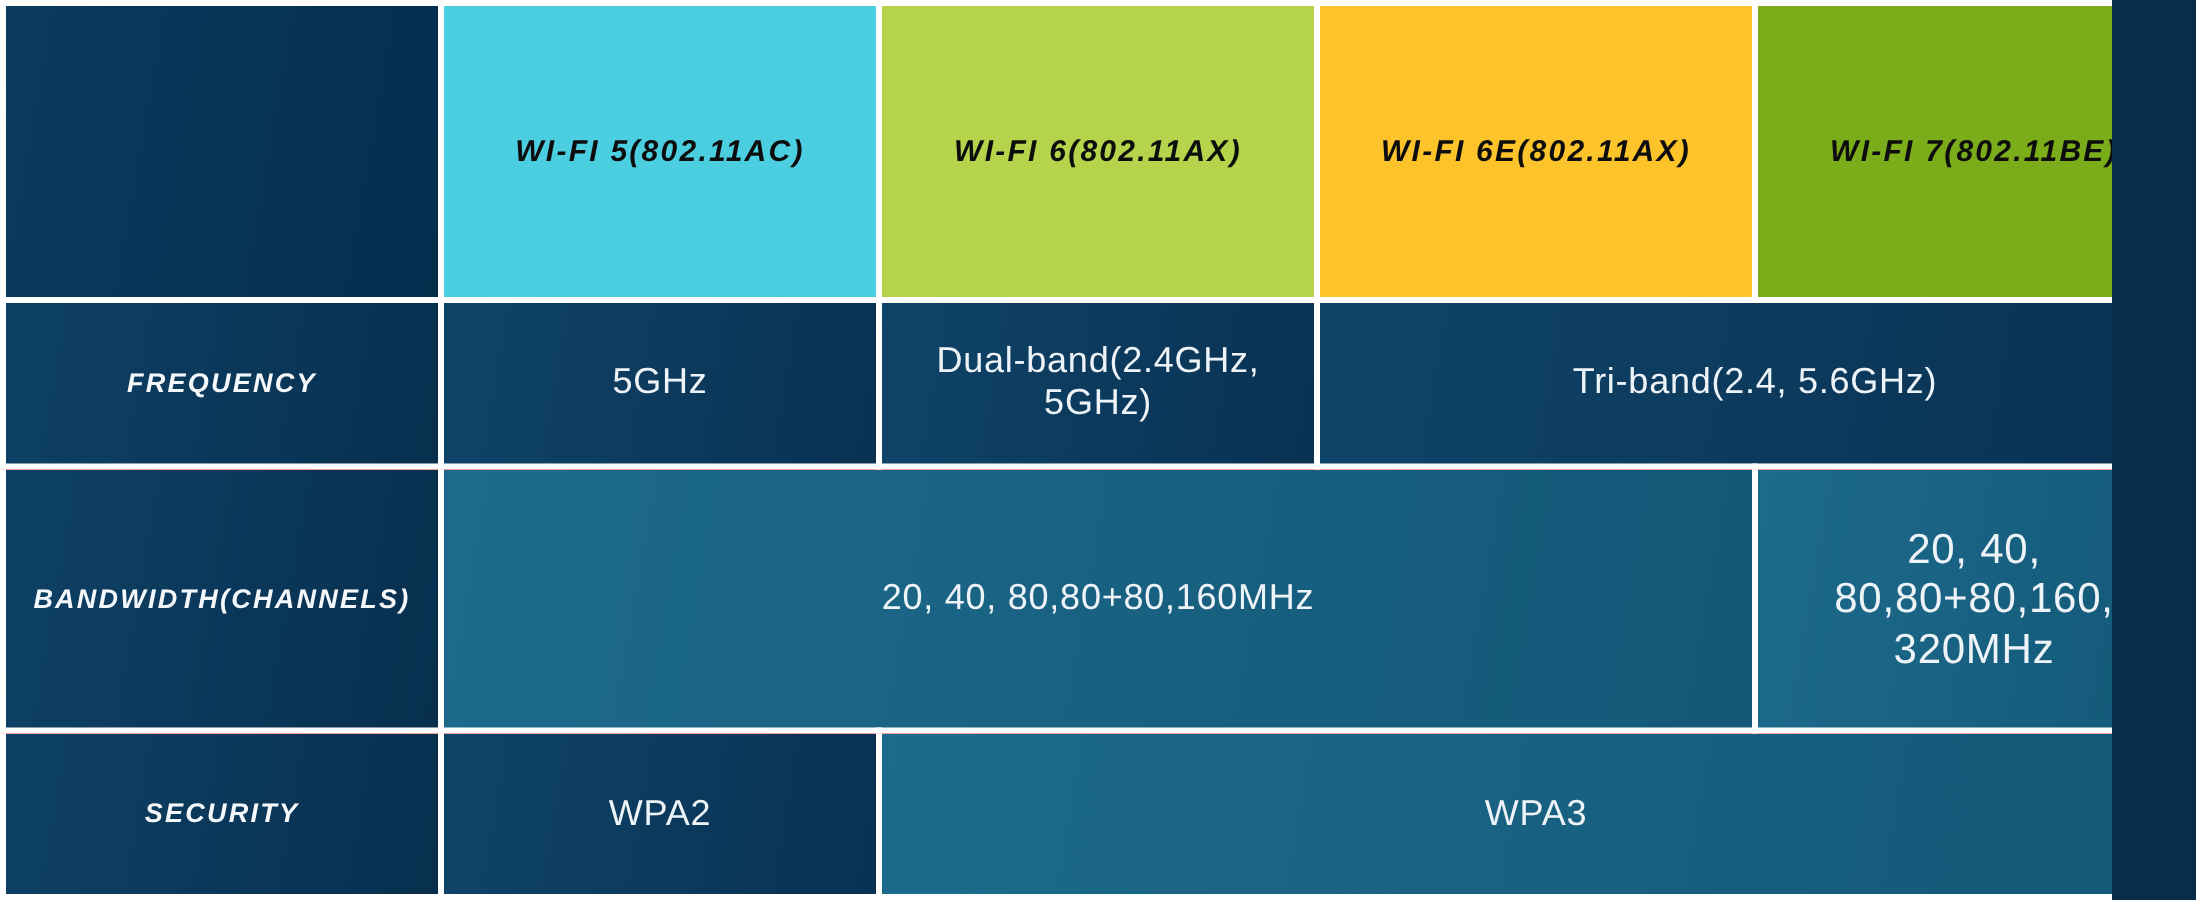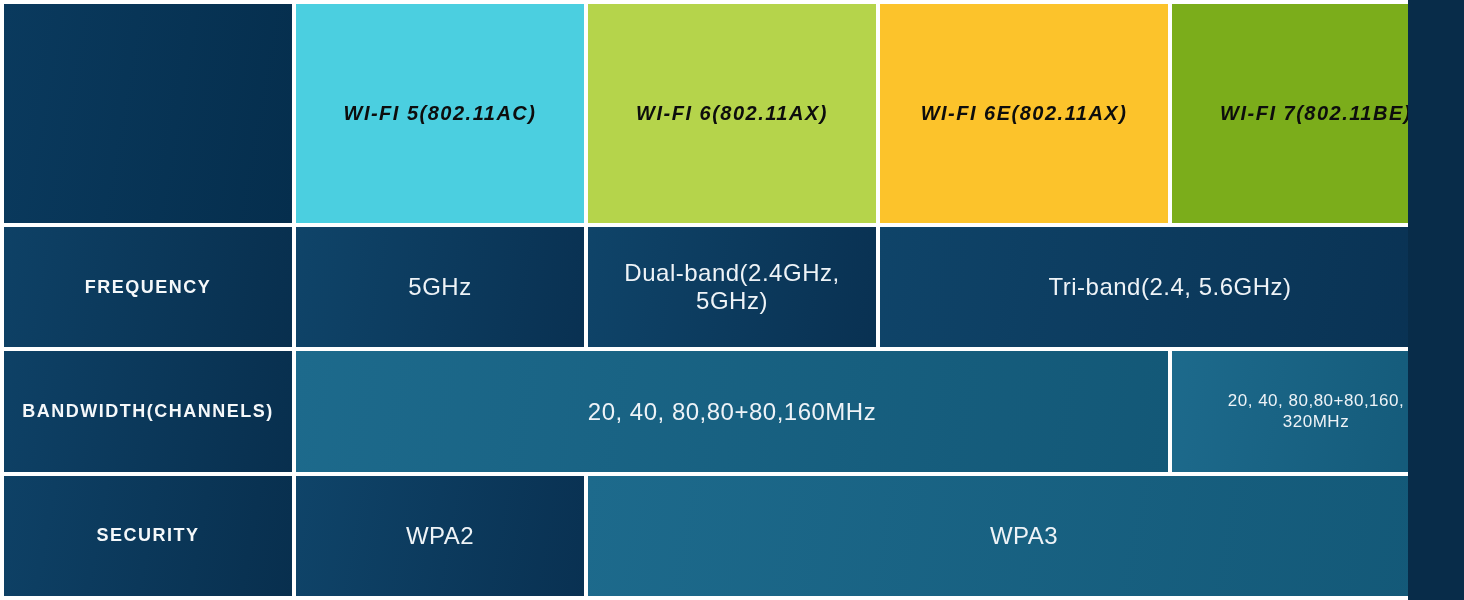--- a/index.html
+++ b/index.html
@@ -49,34 +49,35 @@
   th.hdr-wifi6  { background: #b5d44b; }
   th.hdr-wifi6e { background: #fcc32b; }
   th.hdr-wifi7  { background: #7bad1b; border-right: 2px solid #7bad1b; }
   
   tr.data-row { height: 68px; }
   td.rowhead {
     background: linear-gradient(100deg, #0e4166 0%, #082f4e 100%);
     color: #f5f8fa;
     font-size: 18px;
     font-weight: bold;
+    font-style: italic;
     letter-spacing: 1.5px;
     border-left: 2px solid #cfd8dd;
   }
   td.cell {
     color: #eef3f7;
     font-size: 24px;
     letter-spacing: 0.5px;
     white-space: pre-line;
     background: linear-gradient(100deg, #0f4469 0%, #093152 100%);
   }
   td.cell.hl {
     background: linear-gradient(100deg, #1d6a8c 0%, #135877 100%);
   }
-  td.cell.small { font-size: 17px; line-height: 1.2; }
+  td.cell.small { font-size: 28px; line-height: 1.2; }
   td.last { border-right: 2px solid #cfd8dd; }
 </style>
 </head>
 <body>
 
 <div class="wrap">
   <table class="cmp">
     <colgroup>
         <col>
         <col>

